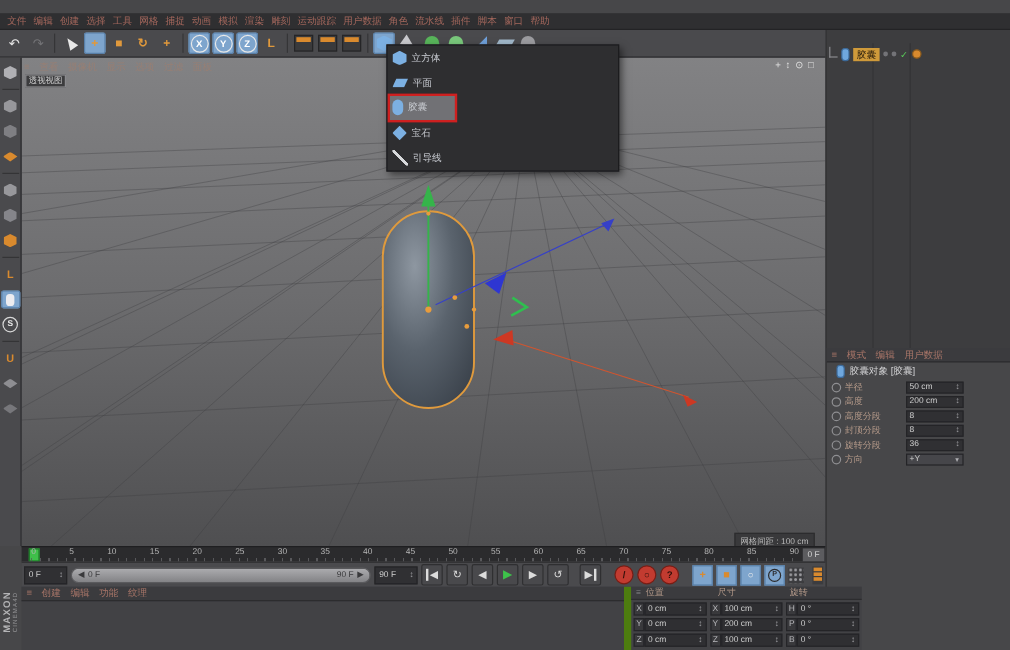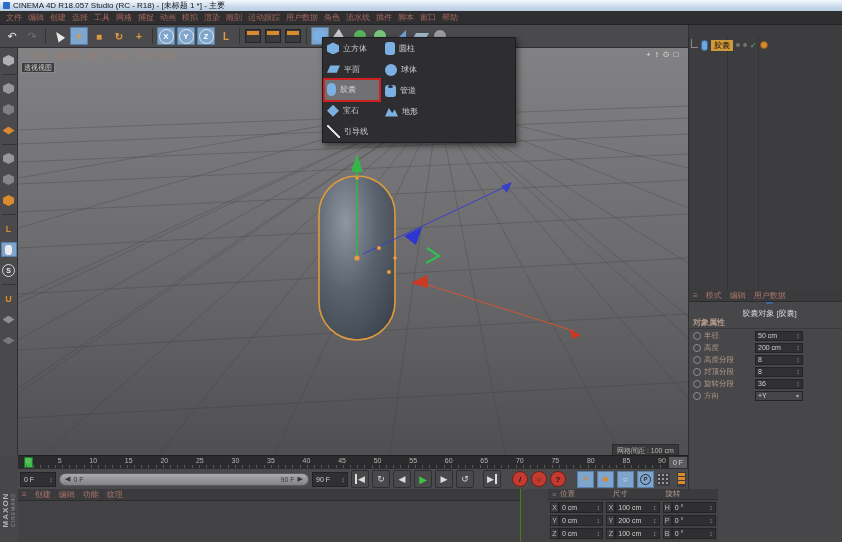--- a/index.html
+++ b/index.html
@@ -98,21 +98,21 @@
   
   .brand{left:0;top:480px;width:18px;height:62px;}
   .brand .in{transform-origin:top left;transform:rotate(-90deg) translateX(-60px);width:60px;height:18px;
              display:flex;flex-direction:column;align-items:center;justify-content:center;}
   .brand .l1{font-size:8px;font-weight:bold;color:#b4b4b6;letter-spacing:1px;line-height:8px;}
   .brand .l2{font-size:5px;color:#98989a;letter-spacing:1px;line-height:6px;}
   .materials{left:18px;top:489px;width:502px;height:53px;background:#424245;}
   .pmenu{height:11px;background:#3b3b3e;border-bottom:1px solid #2c2c2e;display:flex;align-items:center;gap:8px;
          padding-left:4px;}
   .pmenu span{font-size:8px;color:#a87568;}
-  .coords{left:520px;top:489px;width:198px;height:53px;background:#424245;z-index:5;border-left:1px solid #4d7c0f;box-sizing:border-box;padding-left:27px;}
+  .coords{left:520px;top:489px;width:198px;height:53px;background:#424245;z-index:5;border-left:6px solid #4d7c0f;box-sizing:border-box;}
   .chead{height:10px;background:#3b3b3e;border-bottom:1px solid #2c2c2e;display:flex;align-items:center;padding-left:4px;}
   .chead .h{font-size:7.5px;color:#b59a8a;width:62px;}
   .cgrid{display:flex;gap:3px;padding:2px 2px 0 2px;}
   .ccol{display:flex;flex-direction:column;gap:2px;width:62px;}
   .crow{display:flex;align-items:center;height:11px;}
   .axl{width:9px;height:11px;background:#39393c;border:1px solid #252528;color:#b9b9bd;font-size:7px;
        display:flex;align-items:center;justify-content:center;box-sizing:border-box;}
   .cin{flex:1;height:11px;background:#2f2f32;border:1px solid #242427;display:flex;align-items:center;box-sizing:border-box;}
   .cin .v{flex:1;font-size:7px;color:#d0d0d0;padding-left:2px;white-space:nowrap;}
   
@@ -120,21 +120,21 @@
   .ompanel{position:absolute;left:0;top:0;width:153px;height:265px;background:#3d3d3f;}
   .omcol{position:absolute;top:11px;bottom:0;width:1px;background:#343436;}
   .omrow{position:absolute;left:2px;top:14px;display:flex;align-items:center;gap:3px;height:12px;}
   .treel{width:6px;height:8px;border-left:1px solid #8a8a8e;border-bottom:1px solid #8a8a8e;margin-top:-3px;}
   .capsic{width:7px;height:11px;background:#6fa7dd;border-radius:3px;border:1px solid #3c6a9a;box-sizing:border-box;}
   .omname{background:#cf9a3a;color:#20160a;font-size:8px;padding:0 3px;line-height:11px;}
   .vdot{width:4px;height:4px;border-radius:50%;background:#737377;}
   .omcheck{color:#58c558;font-size:8px;}
   .omtag{width:8px;height:8px;border-radius:50%;background:#d98a2e;border:1px solid #8a5a1e;box-sizing:border-box;}
   .ampanel{position:absolute;left:0;top:265px;width:153px;bottom:0;background:#474749;}
-  .amtitle{display:flex;align-items:center;gap:4px;height:14px;padding-left:8px;flex-direction:column;}
+  .amtitle{display:flex;align-items:center;gap:4px;height:14px;padding-left:8px;}
   .amtitle .t{font-size:8px;color:#d2d2d4;}
   .tabs{display:flex;gap:1px;padding:0 1px;}
   .atab{flex:1;height:12px;background:#3f3f42;border:1px solid #2c2c2e;display:flex;align-items:center;
         justify-content:center;font-size:8px;color:#c6c6ca;box-sizing:border-box;}
   .atab.active{background:#85aed6;color:#141f2d;}
   .asection{height:12px;display:flex;align-items:center;padding-left:4px;font-size:8px;font-weight:bold;
             color:#b59a8a;border-bottom:1px solid #3a3a3c;}
   .arow{display:flex;align-items:center;height:11px;gap:3px;padding-left:4px;margin-top:1px;}
   .ring{width:6px;height:6px;border:1px solid #8f8f92;border-radius:50%;flex:0 0 auto;}
   .albl{width:48px;font-size:7.5px;color:#b59a8a;white-space:nowrap;overflow:hidden;}
@@ -173,24 +173,20 @@
                    clip-path:polygon(50% 0,100% 100%,0 100%);}
   .ic-landscape{width:13px;height:10px;background:#7cb0e2;clip-path:polygon(0 100%,30% 15%,55% 65%,75% 30%,100% 100%);}
   .ic-relief{width:13px;height:11px;background:#aab2ba;clip-path:polygon(0 100%,0 60%,25% 20%,45% 60%,65% 10%,85% 55%,100% 40%,100% 100%);}
   .ic-guide{width:13px;height:13px;background:linear-gradient(45deg,transparent 44%,#d8dadc 44%,#d8dadc 56%,transparent 56%);}
 </style>
 </head>
 <body>
 
 <div id="app">
 
-  <div class="abs titlebar">
-    <span class="appicon"></span>
-    <span class="titletxt">CINEMA 4D R18.057 Studio (RC - R18) - [未标题 1 *] - 主要</span>
-  </div>
 
   <div class="abs menubar">
     <span>文件</span>
     <span>编辑</span>
     <span>创建</span>
     <span>选择</span>
     <span>工具</span>
     <span>网格</span>
     <span>捕捉</span>
     <span>动画</span>
@@ -543,21 +539,20 @@
       <div class="pmenu">
         <span class="grip">≡</span>
         <span>模式</span>
         <span>编辑</span>
         <span>用户数据</span>
       </div>
       <div class="amtitle">
         <i class="capsic"></i>
         <span class="t">胶囊对象 [胶囊]</span>
       </div>
-      <div class="asection">对象属性</div>
       <div class="arow">
         <i class="ring"></i>
         <span class="albl">半径</span>
         <div class="ain">
           <span class="v">50 cm</span>
           <span class="spin">↕</span>
         </div>
       </div>
       <div class="arow">
         <i class="ring"></i>
@@ -698,33 +693,15 @@
         </div>
       <div class="fitem">
           <i class="fic ic-platonic"></i>
           <span>宝石</span>
         </div>
       <div class="fitem">
           <i class="fic ic-guide"></i>
           <span>引导线</span>
         </div>
     </div>
-    <div class="fcol c4">
-      <div class="fitem">
-          <i class="fic ic-cyl"></i>
-          <span>圆柱</span>
-        </div>
-      <div class="fitem">
-          <i class="fic ic-sphere"></i>
-          <span>球体</span>
-        </div>
-      <div class="fitem">
-          <i class="fic ic-tube"></i>
-          <span>管道</span>
-        </div>
-      <div class="fitem">
-          <i class="fic ic-landscape"></i>
-          <span>地形</span>
-        </div>
-    </div>
   </div>
 
 </div>
 
 </body></html>

